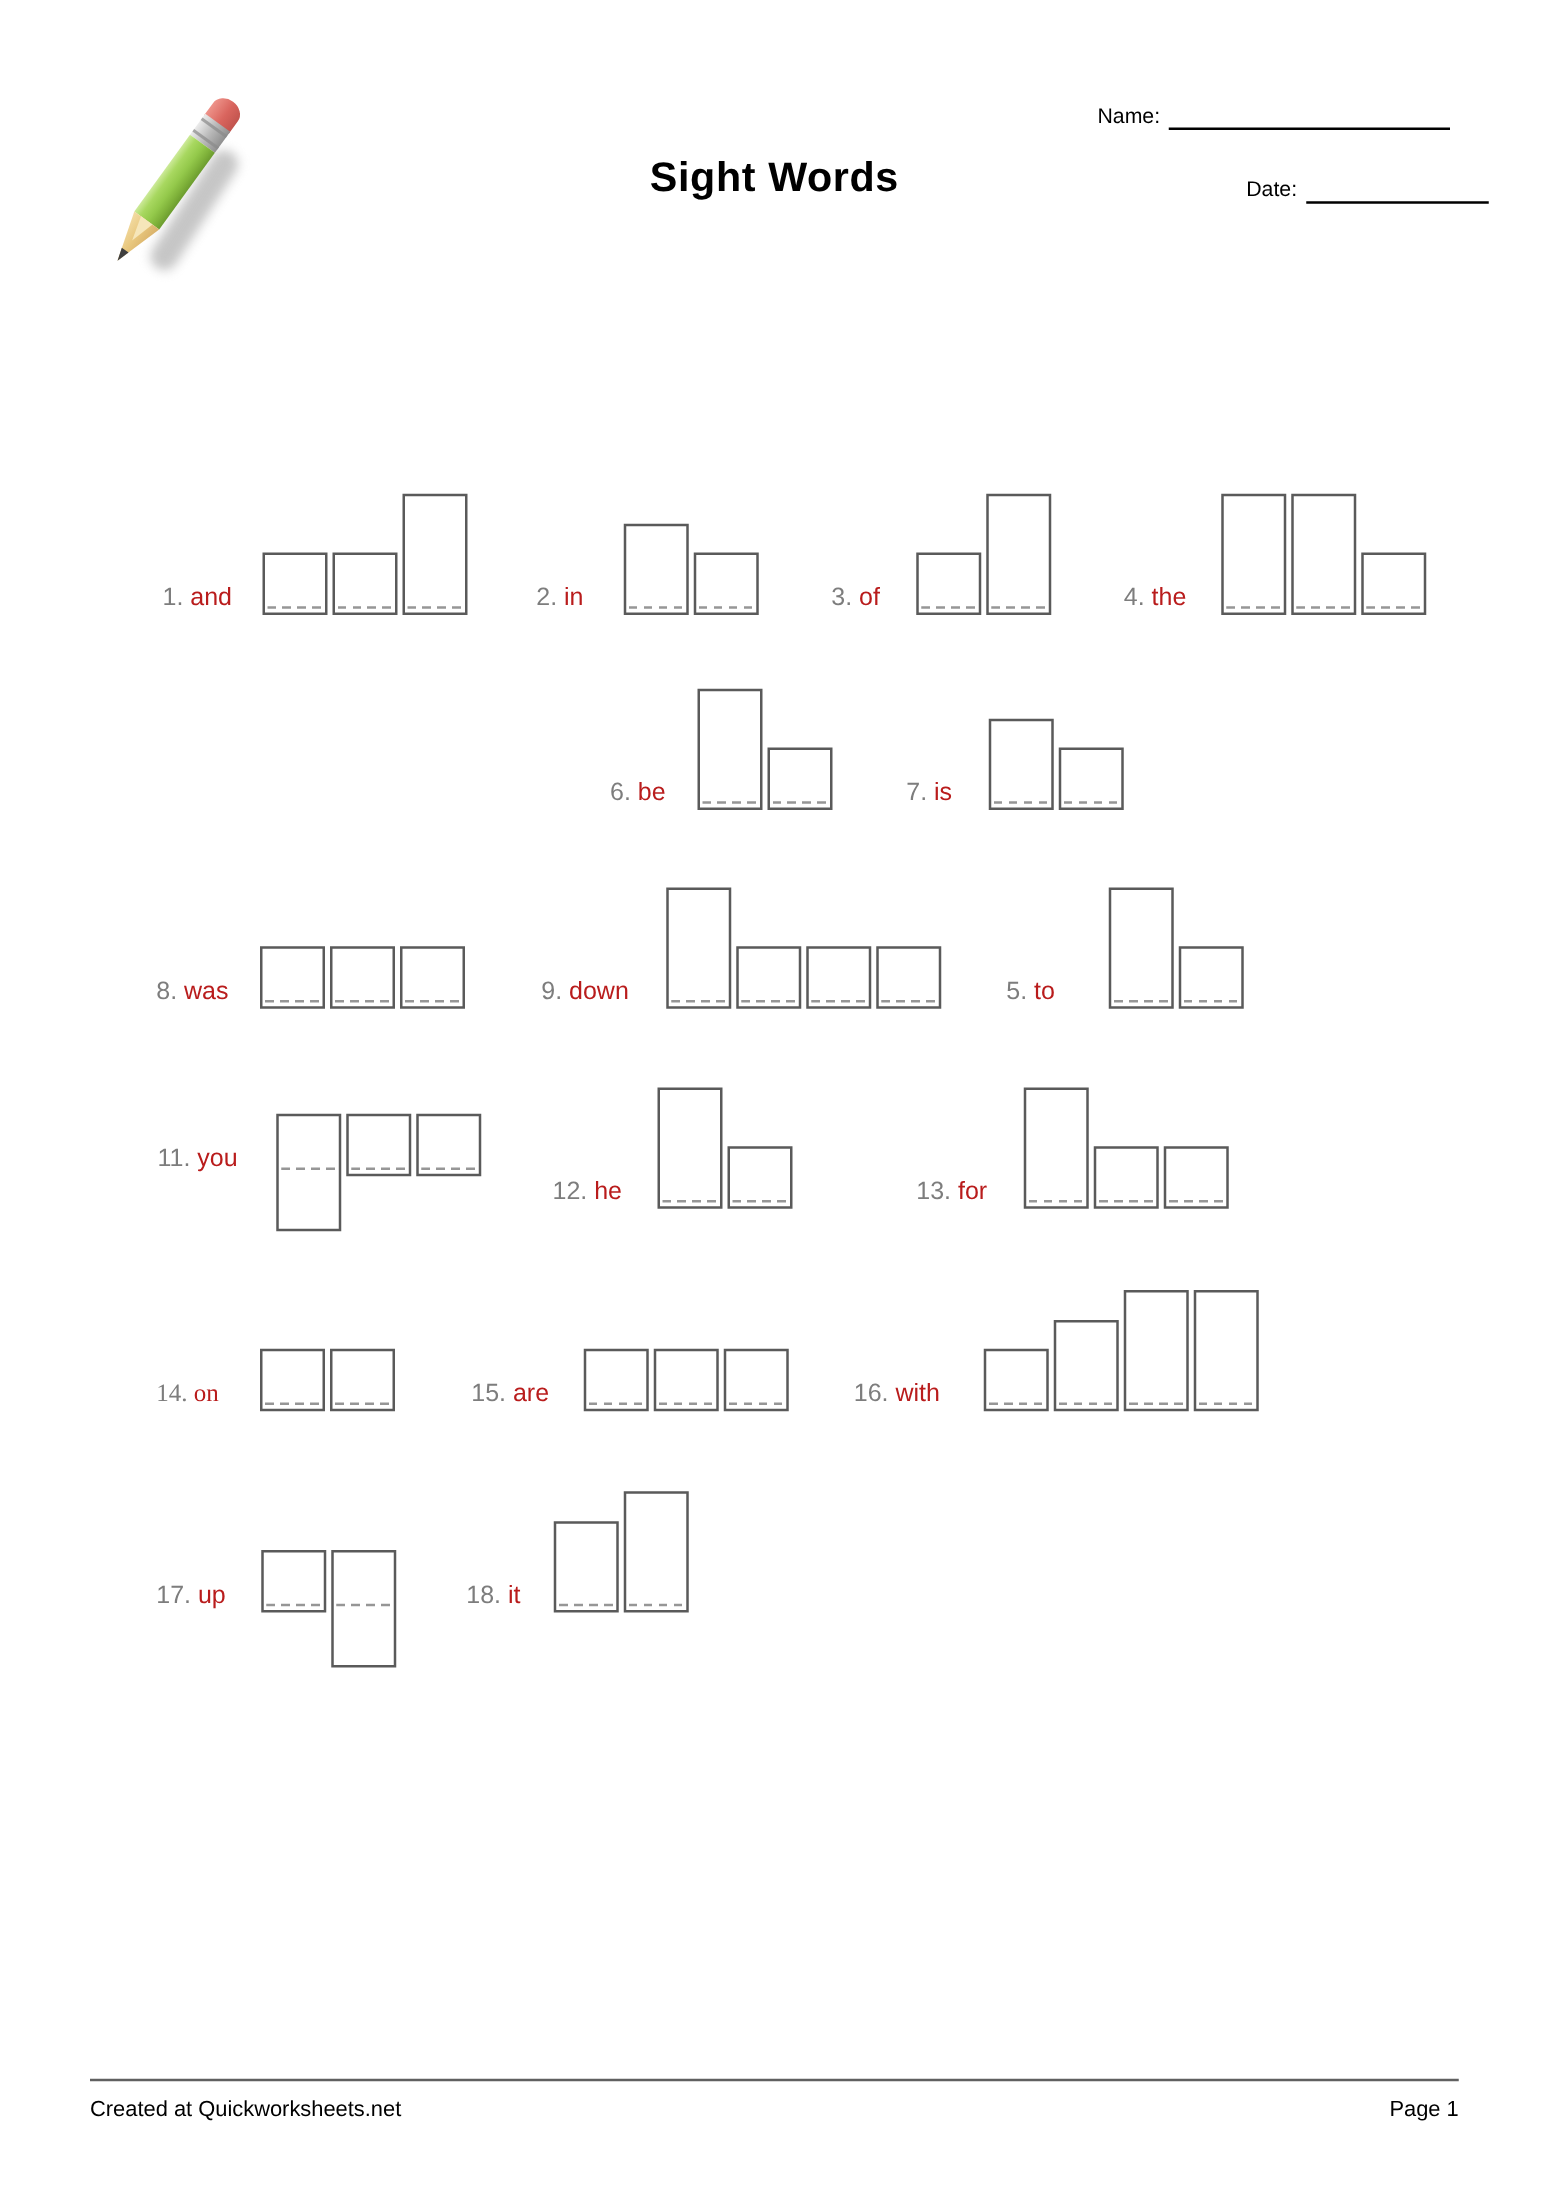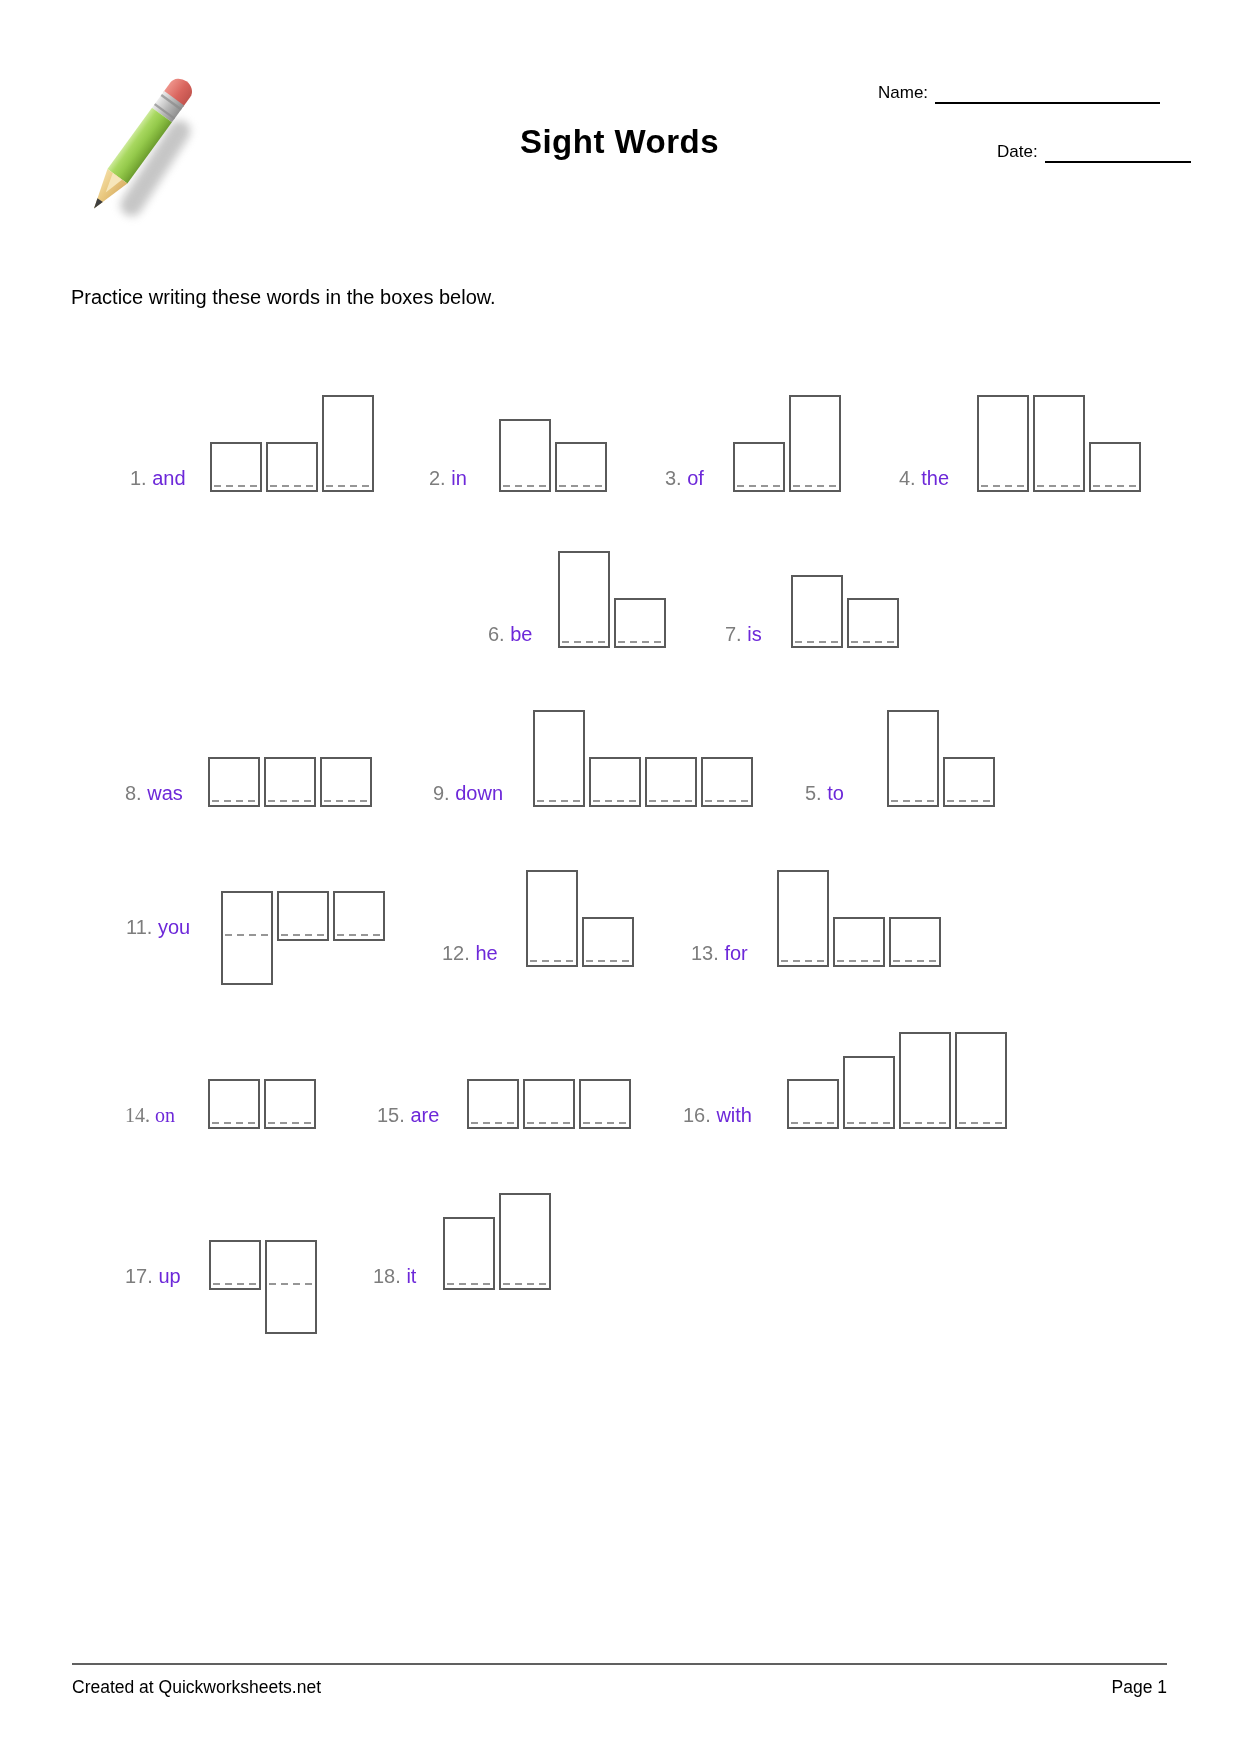--- a/index.html
+++ b/index.html
@@ -25,21 +25,21 @@
   .field-line{flex:1 1 auto;border-bottom:2px solid #000;height:1.15em;}
   .instruction{position:absolute;left:71px;top:286px;font-size:20px;}
   
   #words{position:absolute;left:0;top:0;width:100%;height:100%;}
   .word-group{position:absolute;height:97px;display:flex;align-items:flex-end;}
   .wlabel{
     flex:0 0 auto;font-size:20px;line-height:1;padding-bottom:4px;
     white-space:nowrap;box-sizing:border-box;
   }
   .wnum{color:#7d7d7d;}
-  .wtext{color:#6d28d9;}
+  .wtext{color:#b91c1c;}
   .lbox{
     position:relative;width:48px;margin-right:4px;
     border:2px solid #5a5a5a;background:#fff;box-sizing:content-box;
     flex:0 0 auto;
   }
   .lbox-x{height:46px;}
   .lbox-i{height:69px;}
   .lbox-t{height:93px;}
   .lbox-d{height:90px;margin-bottom:-44px;}
   .dashline{
@@ -103,21 +103,20 @@
 
   <div class="field field-name">
     <span class="field-label">Name:</span>
     <span class="field-line"></span>
   </div>
   <div class="field field-date">
     <span class="field-label">Date:</span>
     <span class="field-line"></span>
   </div>
 
-  <div class="instruction">Practice writing these words in the boxes below.</div>
 
   <div id="words">
       <div class="word-group" style="left: 130px; top: 395px;">
         <div class="wlabel" style="width: 80px;"><span class="wnum">1.</span>&nbsp;<span class="wtext">and</span></div>
         <div class="lbox lbox-x">
           <div class="dashline"></div>
         </div>
         <div class="lbox lbox-x">
           <div class="dashline"></div>
         </div>
@@ -224,21 +223,21 @@
       <div class="word-group" style="left: 442px; top: 870px;">
         <div class="wlabel" style="width: 84px;"><span class="wnum">12.</span>&nbsp;<span class="wtext">he</span></div>
         <div class="lbox lbox-t">
           <div class="dashline"></div>
         </div>
         <div class="lbox lbox-x">
           <div class="dashline"></div>
         </div>
       </div>
       <div class="word-group" style="left: 691px; top: 870px;">
-        <div class="wlabel" style="width: 86px;"><span class="wnum">13.</span>&nbsp;<span class="wtext">for</span></div>
+        <div class="wlabel" style="width: 86px; margin-left: 42px;"><span class="wnum">13.</span>&nbsp;<span class="wtext">for</span></div>
         <div class="lbox lbox-t">
           <div class="dashline"></div>
         </div>
         <div class="lbox lbox-x">
           <div class="dashline"></div>
         </div>
         <div class="lbox lbox-x">
           <div class="dashline"></div>
         </div>
       </div>

